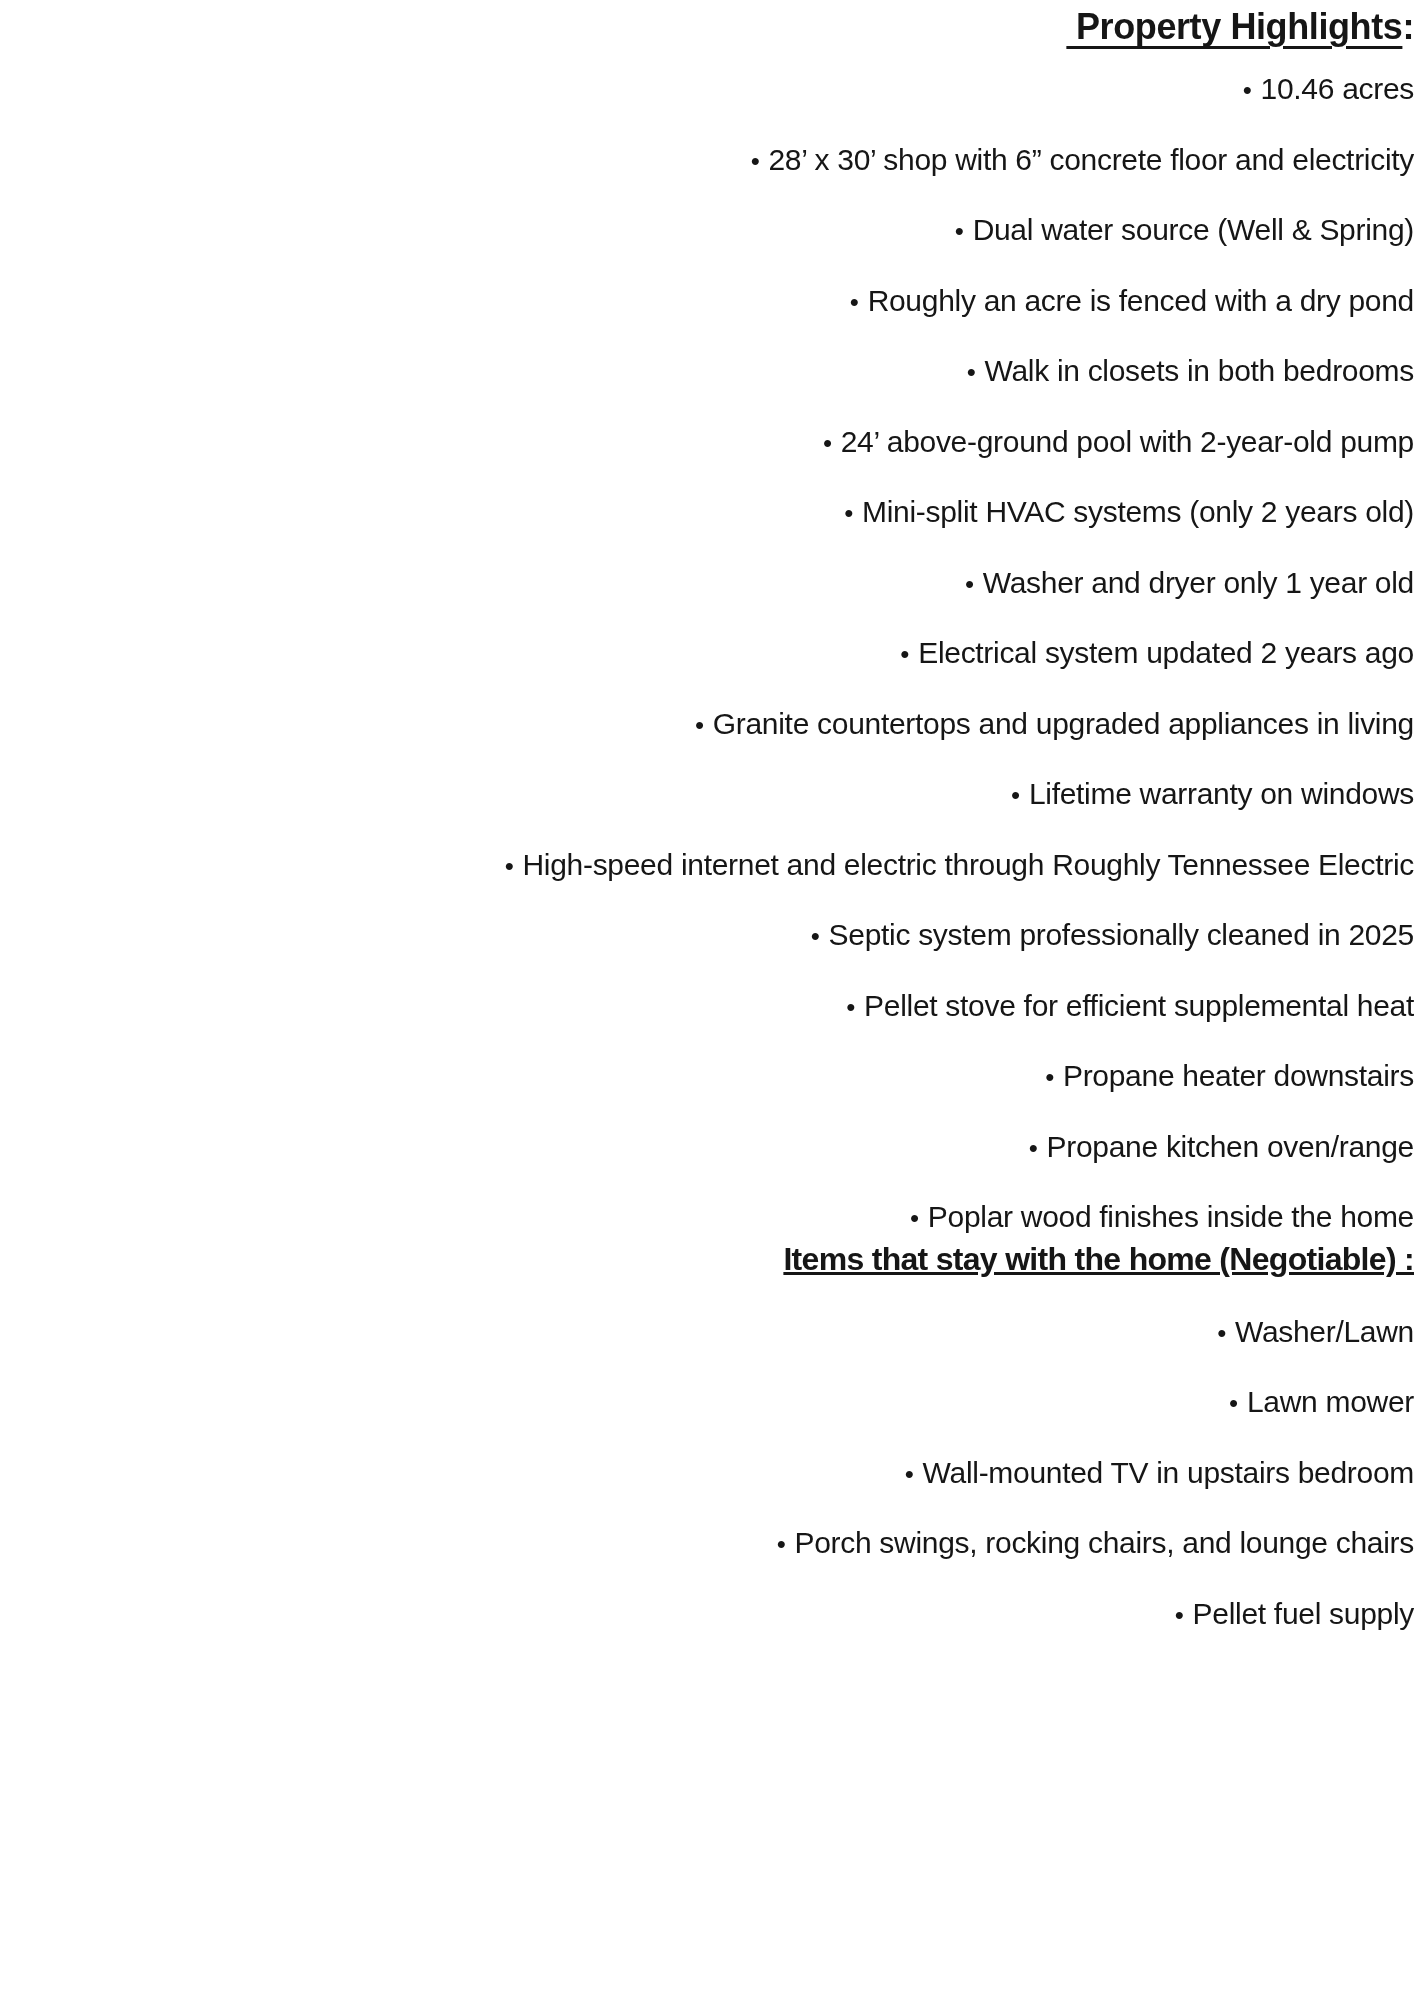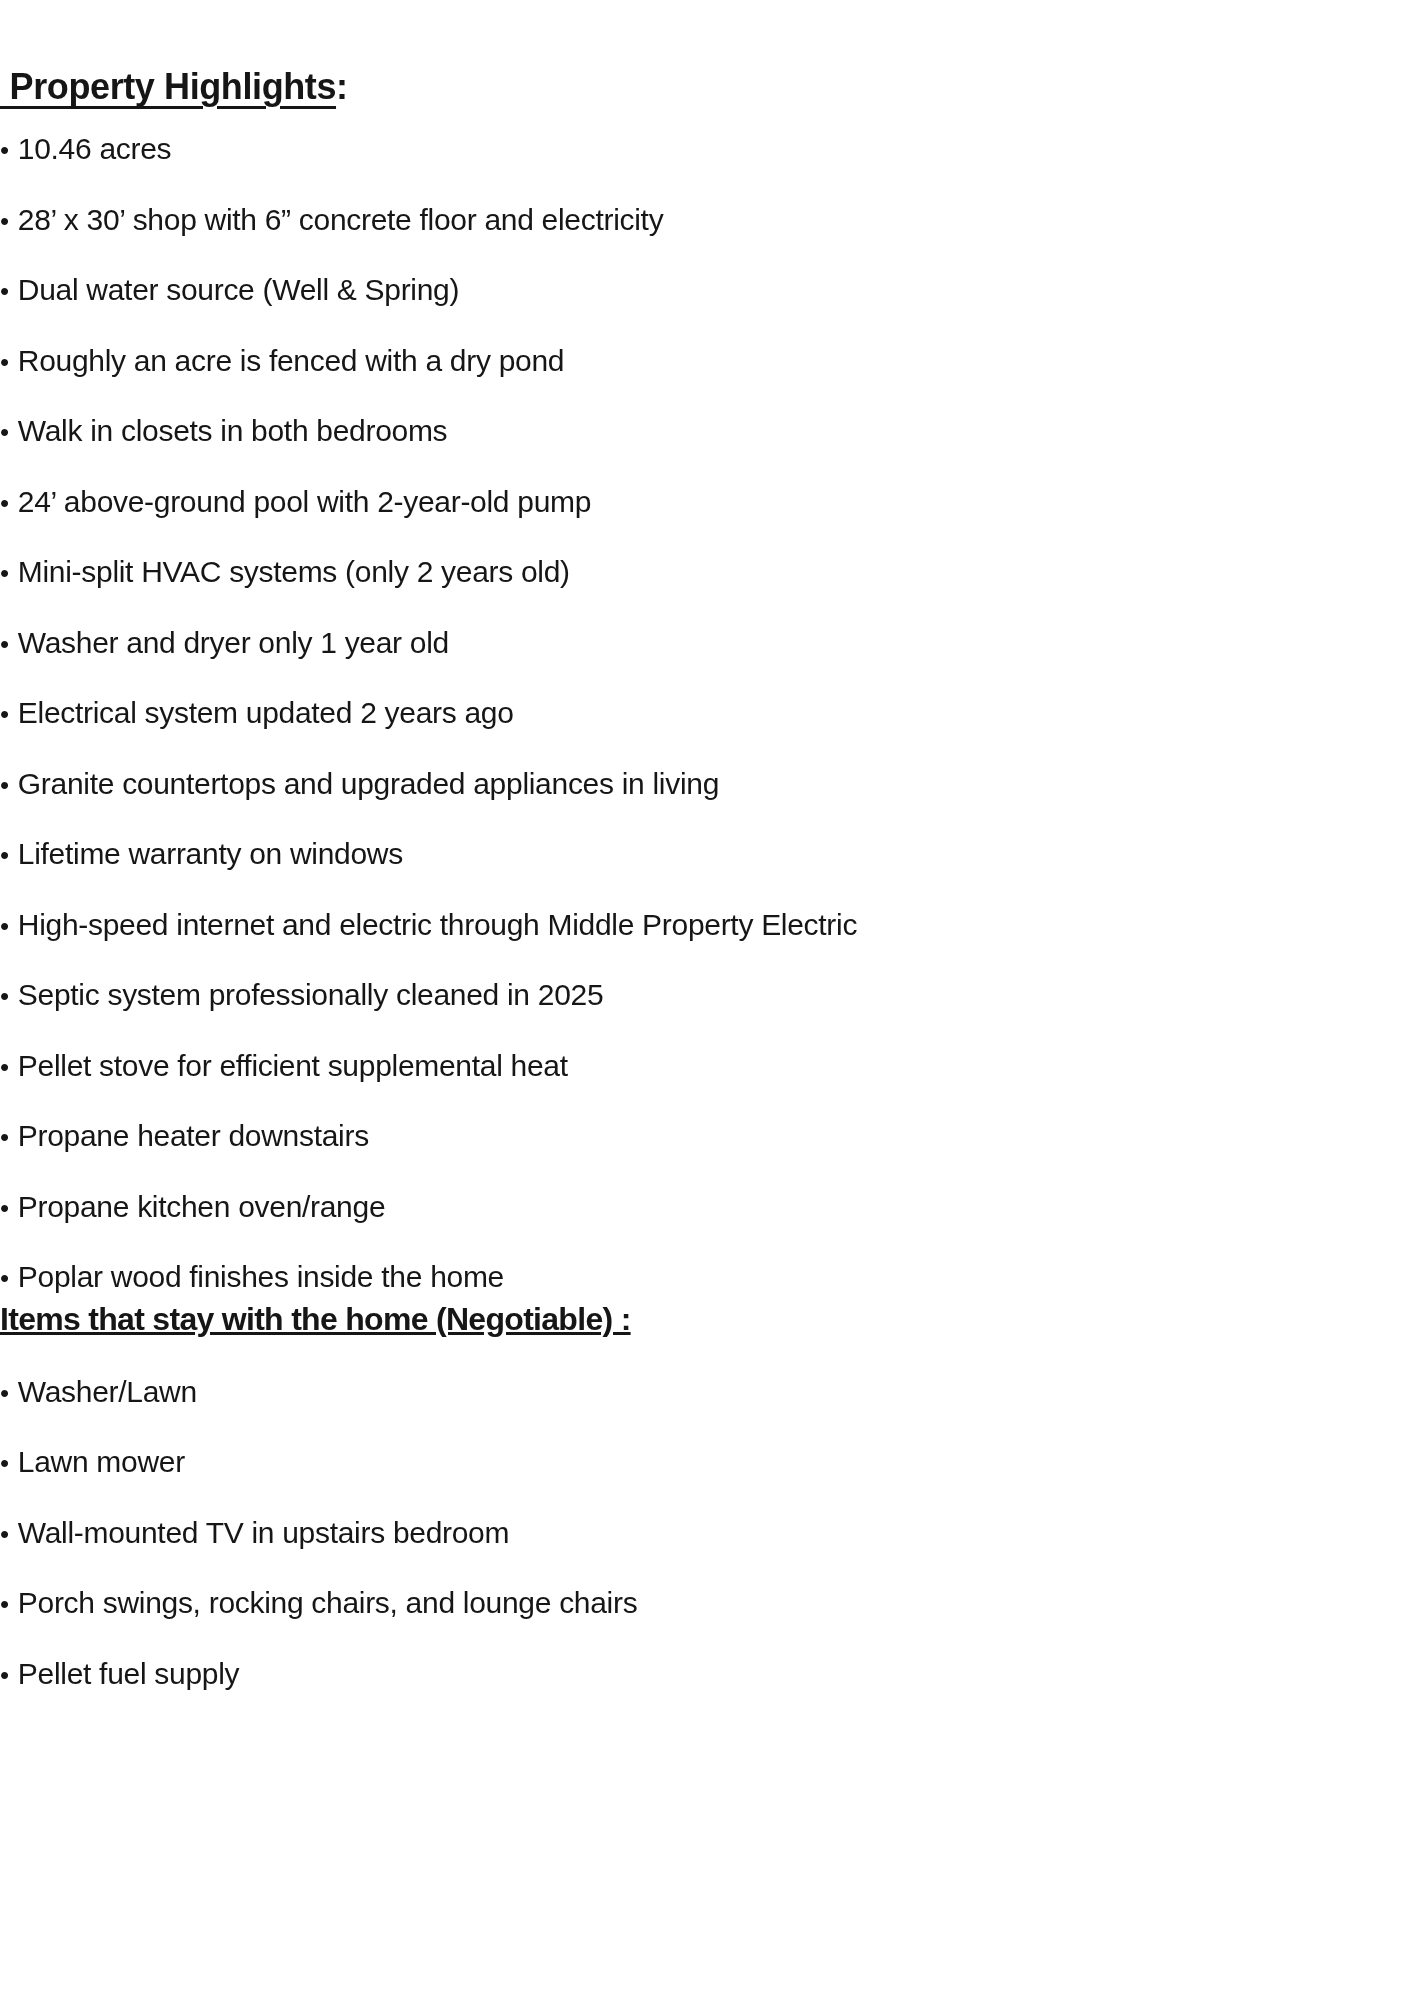--- a/index.html
+++ b/index.html
@@ -10,23 +10,22 @@
     width: 1414px;
     height: 2000px;
     background: #ffffff;
     font-family: "Liberation Sans", sans-serif;
     color: #161616;
     overflow: hidden;
   }
   .doc {
     width: 1414px;
     height: 2000px;
-    padding-top: 60px;
     box-sizing: border-box;
-    text-align: left;
+    text-align: right;
   }
   .title {
     font-size: 36px;
     font-weight: 700;
     line-height: 54px;
     letter-spacing: -0.4px;
     white-space: nowrap;
   }
   .title .underlined {
     text-decoration: underline;
@@ -108,21 +107,21 @@
 
       <div class="line">
         <span class="bullet">•</span><span>Granite countertops and upgraded appliances in living</span>
       </div>
 
       <div class="line">
         <span class="bullet">•</span><span>Lifetime warranty on windows</span>
       </div>
 
       <div class="line">
-        <span class="bullet">•</span><span>High-speed internet and electric through Middle Property Electric</span>
+        <span class="bullet">•</span><span>High-speed internet and electric through Roughly Tennessee Electric</span>
       </div>
 
       <div class="line">
         <span class="bullet">•</span><span>Septic system professionally cleaned in 2025</span>
       </div>
 
       <div class="line">
         <span class="bullet">•</span><span>Pellet stove for efficient supplemental heat</span>
       </div>
 

